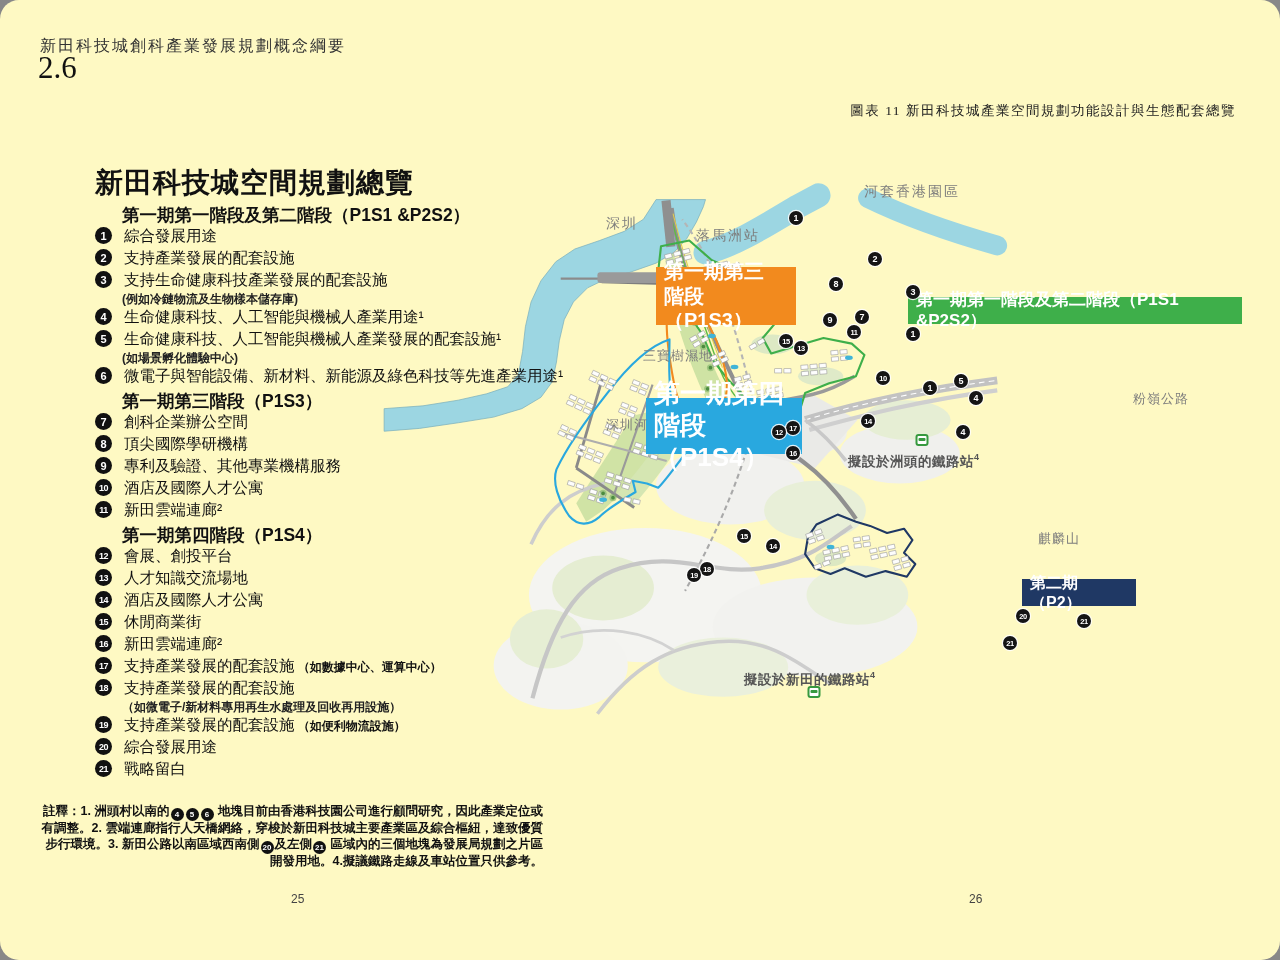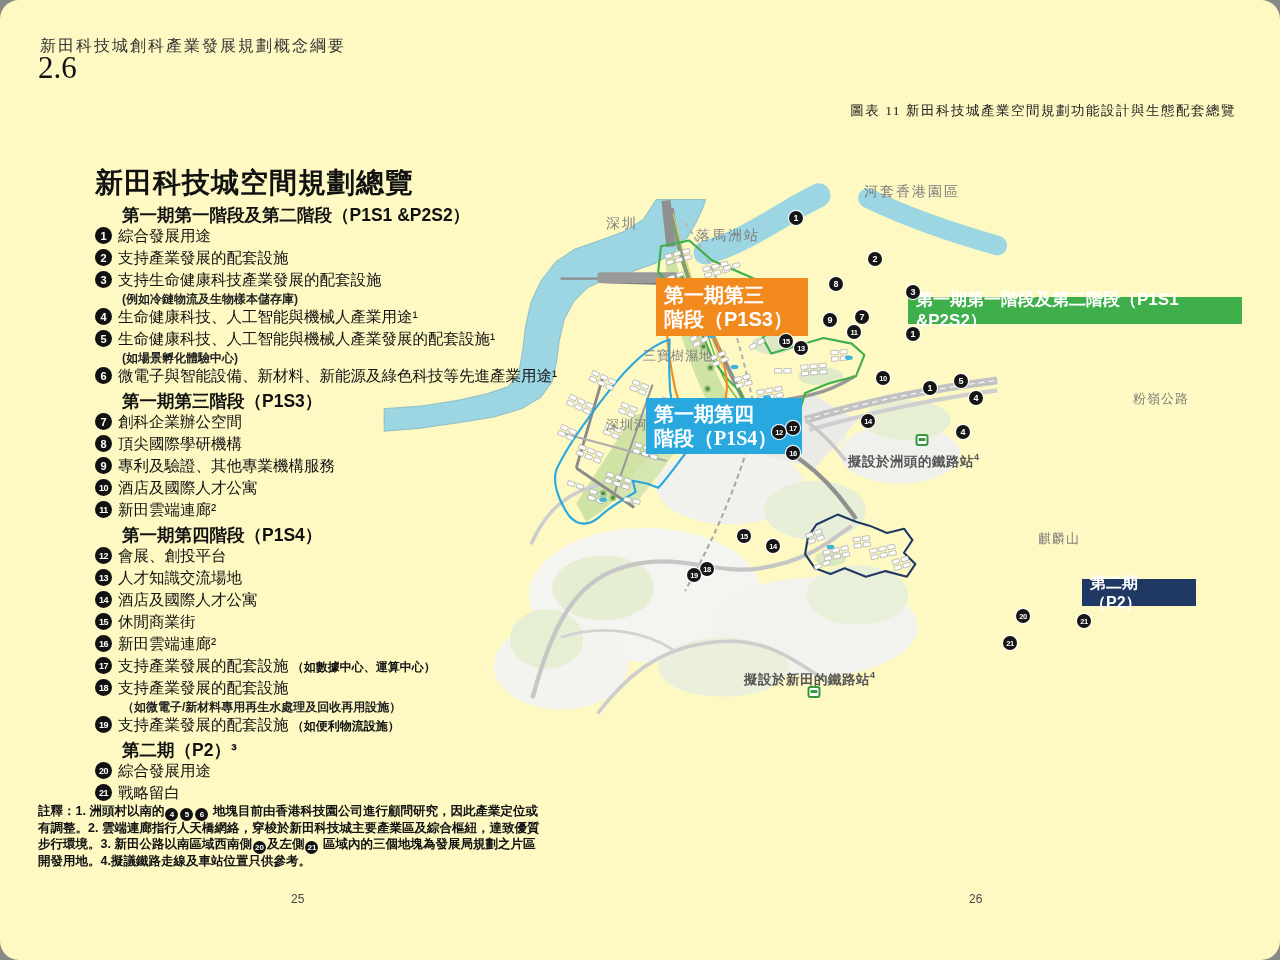--- a/index.html
+++ b/index.html
@@ -16,26 +16,26 @@
     font-size:13.5px;letter-spacing:1.5px;color:#222;margin-left:38px;}
   .pagenum{position:absolute;top:892px;font-size:12px;color:#444;}
   
   .legend{position:absolute;left:95px;top:164px;width:475px;}
   .leg-title{font-size:28px;font-weight:bold;letter-spacing:1px;height:36px;color:#111;}
   .leg-h{font-size:17.5px;font-weight:bold;padding-left:27px;height:21px;margin:3px 0 2px 0;color:#111;}
   .leg-item{display:flex;align-items:flex-start;height:20px;margin-bottom:2px;}
   .nc{flex:0 0 auto;width:17px;height:17px;border-radius:50%;background:#111;color:#fff;
       display:flex;align-items:center;justify-content:center;font-weight:bold;margin-top:1px;}
   .nc.d1{font-size:11px;} .nc.d2{font-size:9px;letter-spacing:-0.5px;}
-  .leg-t{font-size:15.5px;font-weight:500;padding-left:6px;white-space:nowrap;color:#111;}
+  .leg-t{font-size:15.5px;font-weight:500;padding-left:12px;white-space:nowrap;color:#111;}
   .leg-inote{font-size:12px;font-weight:bold;}
   .leg-note{font-size:12px;font-weight:bold;padding-left:27px;height:14px;margin:-1px 0 2px 0;color:#222;}
   
   .footnote{position:absolute;left:38px;top:804px;width:505px;font-size:12.5px;font-weight:bold;
-    line-height:15.5px;color:#111;}
+    line-height:15.5px;color:#111;text-align:right;}
   .fn-circ{display:inline-flex;width:13px;height:13px;border-radius:50%;background:#111;color:#fff;
     align-items:center;justify-content:center;font-size:8px;vertical-align:-2px;margin:0 1px;}
   
   .map{position:absolute;left:370px;top:128px;width:890px;height:752px;}
   .map svg{position:absolute;left:0;top:0;}
   .map-ov{position:absolute;left:0;top:0;width:890px;height:752px;pointer-events:none;}
   .mlabel{position:absolute;white-space:nowrap;color:#7d7d7d;font-size:14px;letter-spacing:2px;font-weight:500;}
   .mlabel.small{font-size:13px;letter-spacing:1px;}
   .mlabel.station-l{color:#555;font-weight:bold;letter-spacing:0.5px;font-size:13.5px;}
   .mlabel sup{font-size:9px;}
@@ -382,32 +382,32 @@
           <ellipse cx="854" cy="333" rx="5.5" ry="3.2" fill="#3FB4D8"></ellipse>
           <ellipse cx="700" cy="565" rx="5.5" ry="3.2" fill="#3FB4D8"></ellipse>
           <ellipse cx="932" cy="420" rx="5.5" ry="3.2" fill="#3FB4D8"></ellipse>
           <ellipse cx="1022" cy="632" rx="5.5" ry="3.2" fill="#3FB4D8"></ellipse>
           <ellipse cx="960" cy="434" rx="5.5" ry="3.2" fill="#3FB4D8"></ellipse>
           <ellipse cx="1048" cy="364" rx="5.5" ry="3.2" fill="#3FB4D8"></ellipse>
         </g>
     </svg>
 
     <div class="map-ov" id="map-overlays">
-        <div class="zbox" style="left: 286px; top: 150px; width: 152px; height: 58px; font-size: 20px; background: rgb(242, 138, 30);">
+        <div class="zbox" style="left: 286px; top: 139px; width: 140px; height: 58px; font-size: 20px; background: rgb(242, 138, 30);">
           <div>第一期第三</div>
           <div>階段（P1S3）</div>
         </div>
         <div class="zbox" style="left: 538px; top: 169px; width: 334px; height: 27px; font-size: 17px; background: rgb(62, 175, 74);">
           <div>第一期第一階段及第二階段（P1S1 &amp;P2S2）</div>
         </div>
-        <div class="zbox" style="left: 276px; top: 270px; width: 156px; height: 56px; font-size: 20px; background: rgb(41, 168, 223); font-family: Liberation Serif, serif;">
+        <div class="zbox" style="left: 276px; top: 270px; width: 156px; height: 56px; font-size: 26px; background: rgb(41, 168, 223);">
           <div>第一期第四</div>
           <div>階段（P1S4）</div>
         </div>
-        <div class="zbox" style="left: 712px; top: 451px; width: 114px; height: 27px; font-size: 16px; background: rgb(31, 56, 100);">
+        <div class="zbox" style="left: 652px; top: 451px; width: 114px; height: 27px; font-size: 16px; background: rgb(31, 56, 100);">
           <div>第二期（P2）</div>
         </div>
         <div class="mlabel " style="left: 221px; top: 87px; margin-left: 15px;">深圳</div>
         <div class="mlabel " style="left: 326px; top: 99px;">落馬洲站</div>
         <div class="mlabel " style="left: 494px; top: 55px;">河套香港園區</div>
         <div class="mlabel small" style="left: 236px; top: 288px;">深圳河</div>
         <div class="mlabel small" style="left: 273px; top: 219px;">三寶樹濕地</div>
         <div class="mlabel small" style="left: 763px; top: 262px;">粉嶺公路</div>
         <div class="mlabel small" style="left: 668px; top: 402px;">麒麟山</div>
         <div class="mlabel station-l" style="left: 478px; top: 324px;">擬設於洲頭的鐵路站<sup>4</sup></div>
@@ -521,21 +521,20 @@
         </div>
         <div class="leg-item">
           <span class="nc d2">18</span>
           <span class="leg-t">支持產業發展的配套設施</span>
         </div>
         <div class="leg-note">（如微電子/新材料專用再生水處理及回收再用設施）</div>
         <div class="leg-item">
           <span class="nc d2">19</span>
           <span class="leg-t">支持產業發展的配套設施<span class="leg-inote"> （如便利物流設施）</span></span>
         </div>
-        <div class="leg-h">第二期（P2）³</div>
         <div class="leg-item">
           <span class="nc d2">20</span>
           <span class="leg-t">綜合發展用途</span>
         </div>
         <div class="leg-item">
           <span class="nc d2">21</span>
           <span class="leg-t">戰略留白</span>
         </div>
       </div>
   </div>

